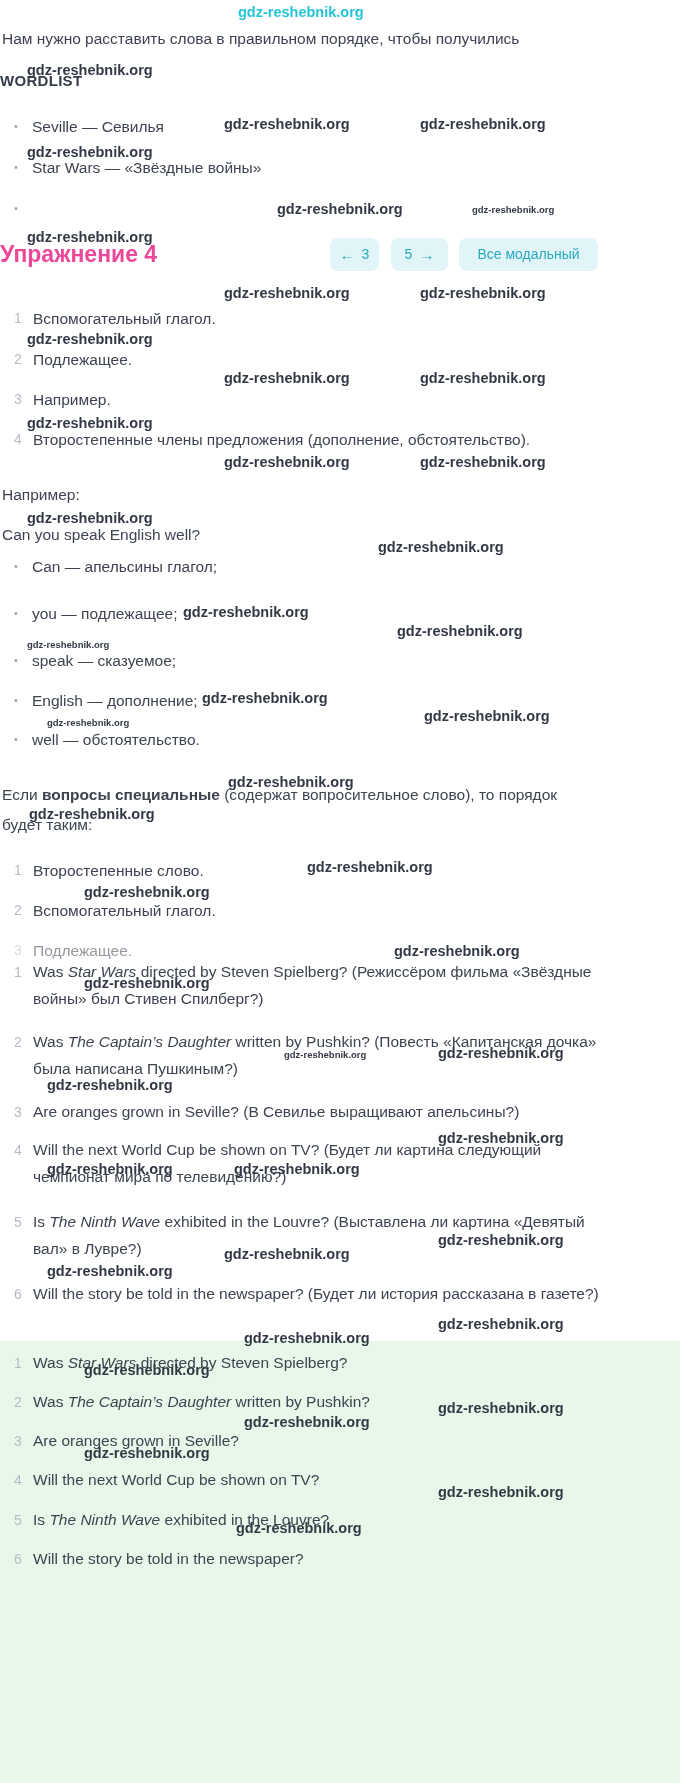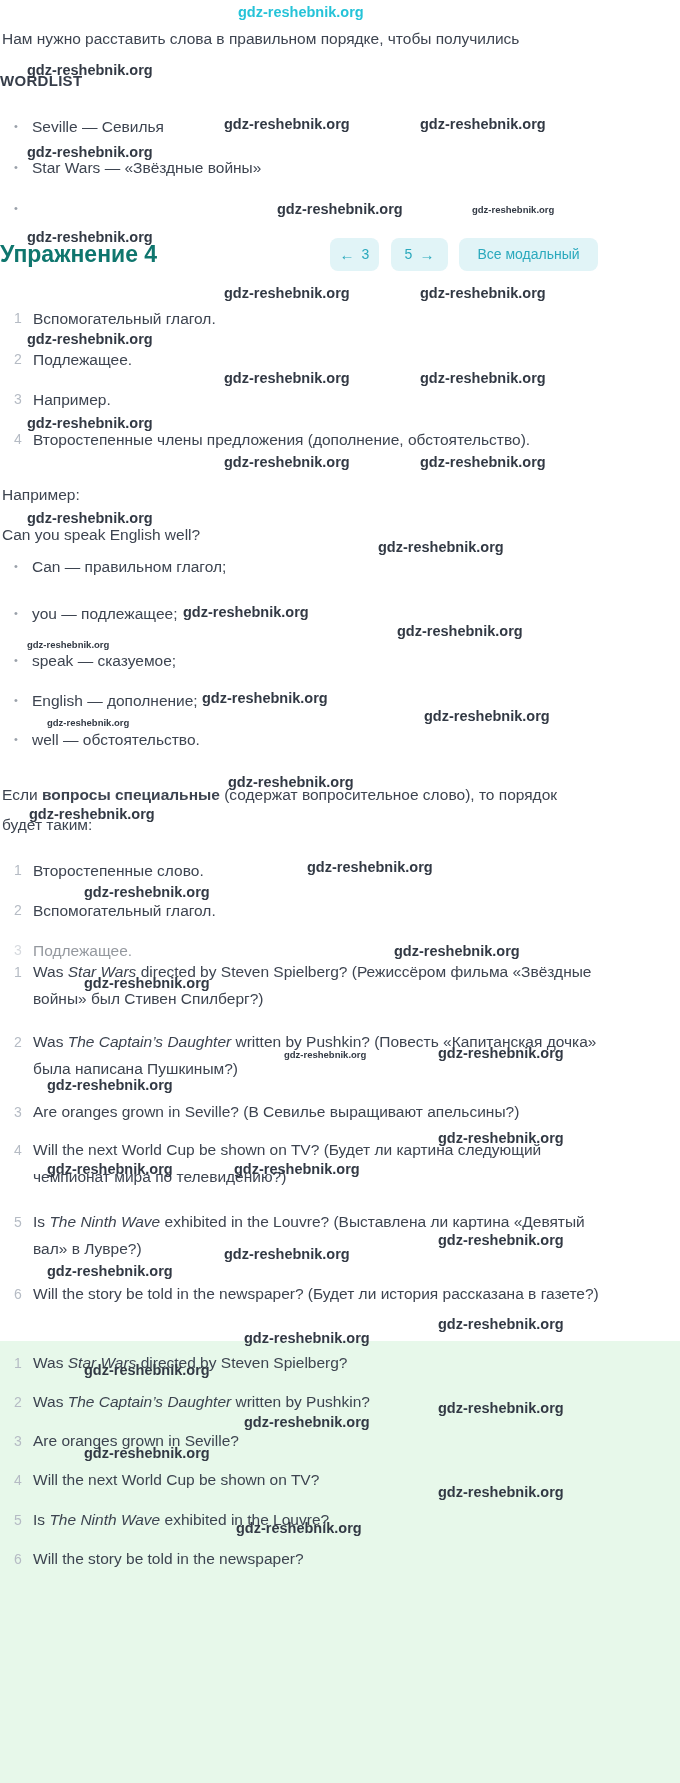--- a/index.html
+++ b/index.html
@@ -7,21 +7,21 @@
     position:relative;width:680px;height:1783px;margin:0 auto;background:#fff;overflow:hidden;
     font-family:"Liberation Sans","DejaVu Sans",sans-serif;font-size:15.5px;line-height:1.4;color:#3d4450;
   }
   .abs{position:absolute;left:2px}
   .green-panel{position:absolute;left:0;top:1341px;width:100%;height:442px;background:#e7f8ea;z-index:0}
   .wm{position:absolute;z-index:6;font-size:14.5px;font-weight:700;color:#323944;white-space:nowrap}
   .wm.small{font-size:9.5px}
   .wm.cyan{color:#25c3d8}
   .intro{width:630px}
   .wordlist-heading{font-size:15px;font-weight:800;letter-spacing:.3px;color:#363d49}
-  .ex-title{font-size:23px;font-weight:800;color:#0f766e;line-height:33px;z-index:1}
+  .ex-title{font-size:23px;font-weight:800;color:#ec4899;line-height:33px;z-index:1}
   .nav-btn{position:absolute;height:33px;border-radius:8px;background:#e1f4f7;color:#2ba9bd;font-size:14px;
     display:flex;align-items:center;justify-content:center;gap:7px;cursor:pointer;z-index:2;user-select:none}
   .nav-btn .arrow{font-size:15px;line-height:1}
   .bullet-item,.num-item{position:absolute;left:14px;display:flex;width:612px;z-index:1}
   .marker{flex:none;width:18px;color:#99a0a9;font-size:11px;padding-top:3px}
   .num{flex:none;width:19px;color:#b5bbc4;font-size:14px;padding-top:1px}
   .txt em,.it{}
   .answer{line-height:27px}
   .answer .txt{width:585px}
   .faded{opacity:.55}
@@ -86,21 +86,21 @@
         <span class="txt">Второстепенные члены предложения (дополнение, обстоятельство).</span>
       </div>
     </div>
 
   <p class="abs" style="top:484px">Например:</p>
   <p class="abs it" style="top:524px">Can you speak English well?</p>
 
   <div>
       <div class="bullet-item" style="top: 556px;">
         <span class="marker">•</span>
-        <span class="txt"><span class="it">Can</span><span> — правильном глагол;</span></span>
+        <span class="txt"><span class="it">Can</span><span> — апельсины глагол;</span></span>
       </div>
       <div class="bullet-item" style="top: 603px;">
         <span class="marker">•</span>
         <span class="txt"><span class="it">you</span><span> — подлежащее;</span></span>
       </div>
       <div class="bullet-item" style="top: 650px;">
         <span class="marker">•</span>
         <span class="txt"><span class="it">speak</span><span> — сказуемое;</span></span>
       </div>
       <div class="bullet-item" style="top: 690px;">

